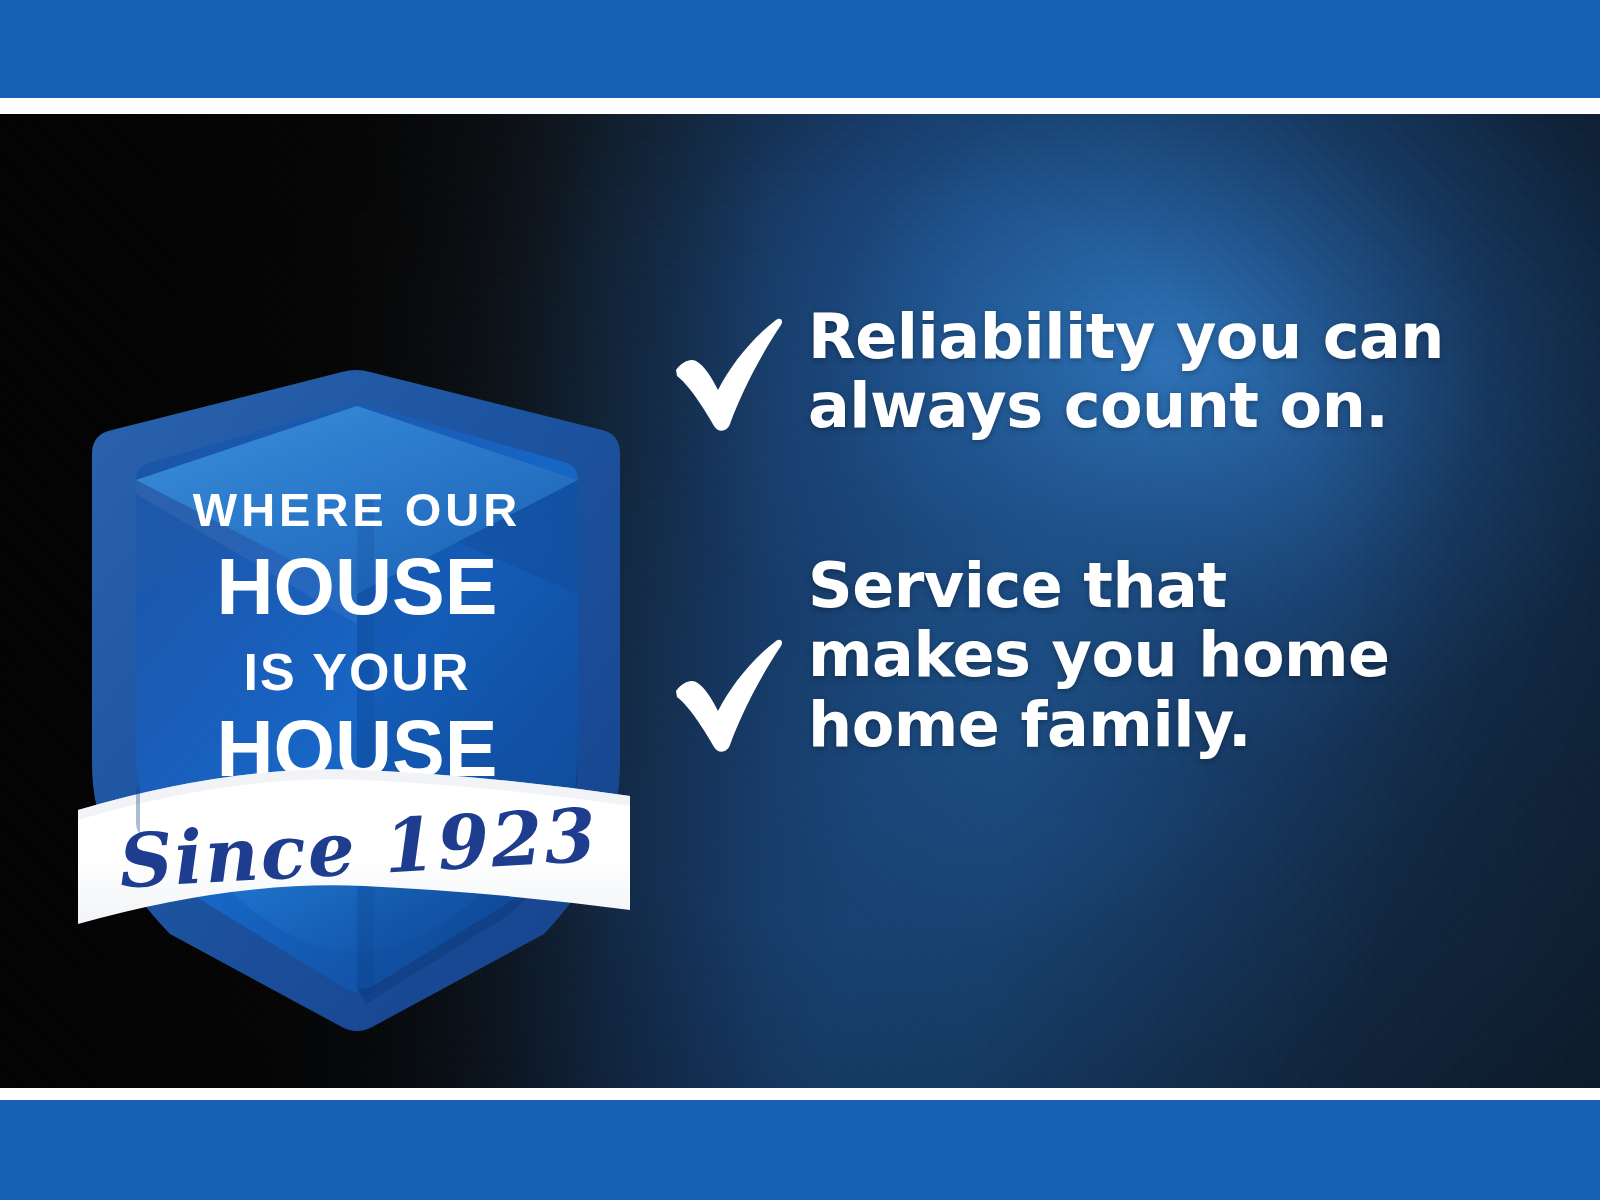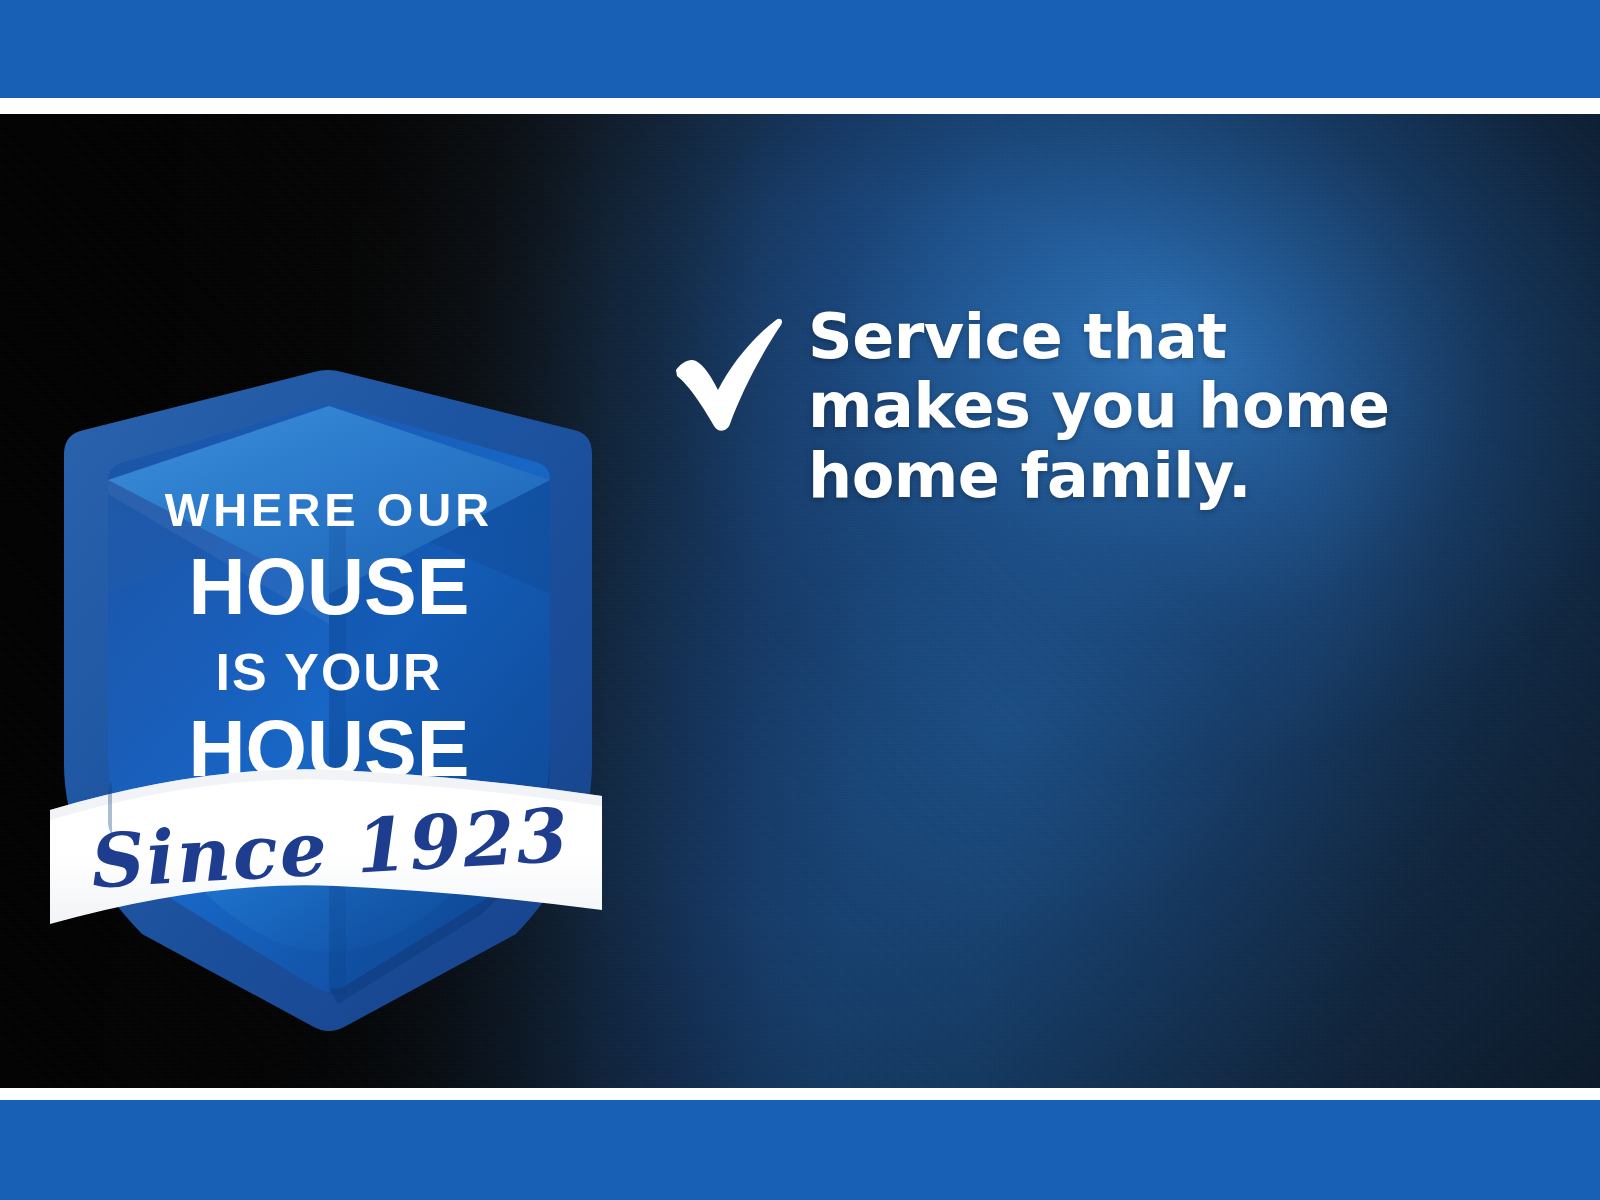--- a/index.html
+++ b/index.html
@@ -106,21 +106,21 @@
         rgba(255,255,255,0.040) 0px, rgba(255,255,255,0.040) 1px,
         rgba(0,0,0,0.040) 1px, rgba(0,0,0,0.040) 2px),
       repeating-linear-gradient(45deg,
         rgba(255,255,255,0.030) 0px, rgba(255,255,255,0.030) 1px,
         rgba(0,0,0,0.030) 1px, rgba(0,0,0,0.030) 3px);
   }
 
   
   #badge {
     position: absolute;
-    left: 46px;
+    left: 74px;
     top: 180px;
     width: 560px;
     height: 760px;
   }
   #badge svg { display: block; width: 100%; height: 100%; overflow: visible; }
 
   .shield-line {
     fill: #ffffff;
     font-family: "Liberation Sans", sans-serif;
     font-weight: bold;
@@ -170,21 +170,21 @@
     font-size: 62px;
     line-height: 1.12;
     letter-spacing: -0.5px;
     padding-top: 2px;
     text-shadow: 0 2px 6px rgba(0,0,0,0.30);
   }
   .point-text div { white-space: nowrap; }
 
   
   #point-1 { margin-top: 0px;  margin-bottom: 108px; }
-  #point-2 { margin-bottom: 92px; }
+  #point-2 { margin-bottom: 92px; align-items: flex-end; }
 </style>
 </head>
 <body>
 
 <div id="canvas">
 
   <div class="brand-bar top"></div>
 
   <div id="panel">
     <div class="bg-layer bg-base"></div>
@@ -319,20 +319,34 @@
                    Q420 492 290 486 Q160 480 4 526 Z" fill="#e6eaf0" opacity="0.55"></path>
 
           <path d="M62 500 Q62 492 66 488 L66 540 Q62 536 62 528 Z" fill="#10417f" opacity="0.35"></path>
           <text class="ribbon-text" x="286" y="580" transform="rotate(-3.2 286 580)">Since 1923</text>
         </g>
       </svg>
     </div>
 
     <div id="points">
 
+      <div class="point" id="point-1">
+        <div class="check-wrap">
+          <svg viewBox="0 0 124 124" xmlns="http://www.w3.org/2000/svg" aria-hidden="true">
+            <path d="M8 56 C14 48 22 44 28 47 C36 51 44 64 50 76
+                     C62 52 84 24 108 6 C112 3 116 6 113 11
+                     C92 42 72 82 62 110 C59 118 50 119 46 112
+                     C36 94 20 70 9 62 Z" fill="#ffffff"></path>
+          </svg>
+        </div>
+        <div class="point-text">
+          <div>Reliability you can</div>
+          <div>always count on.</div>
+        </div>
+      </div>
 
       <div class="point" id="point-2">
         <div class="check-wrap">
           <svg viewBox="0 0 124 124" xmlns="http://www.w3.org/2000/svg" aria-hidden="true">
             <path d="M8 56 C14 48 22 44 28 47 C36 51 44 64 50 76
                      C62 52 84 24 108 6 C112 3 116 6 113 11
                      C92 42 72 82 62 110 C59 118 50 119 46 112
                      C36 94 20 70 9 62 Z" fill="#ffffff"></path>
           </svg>
         </div>

